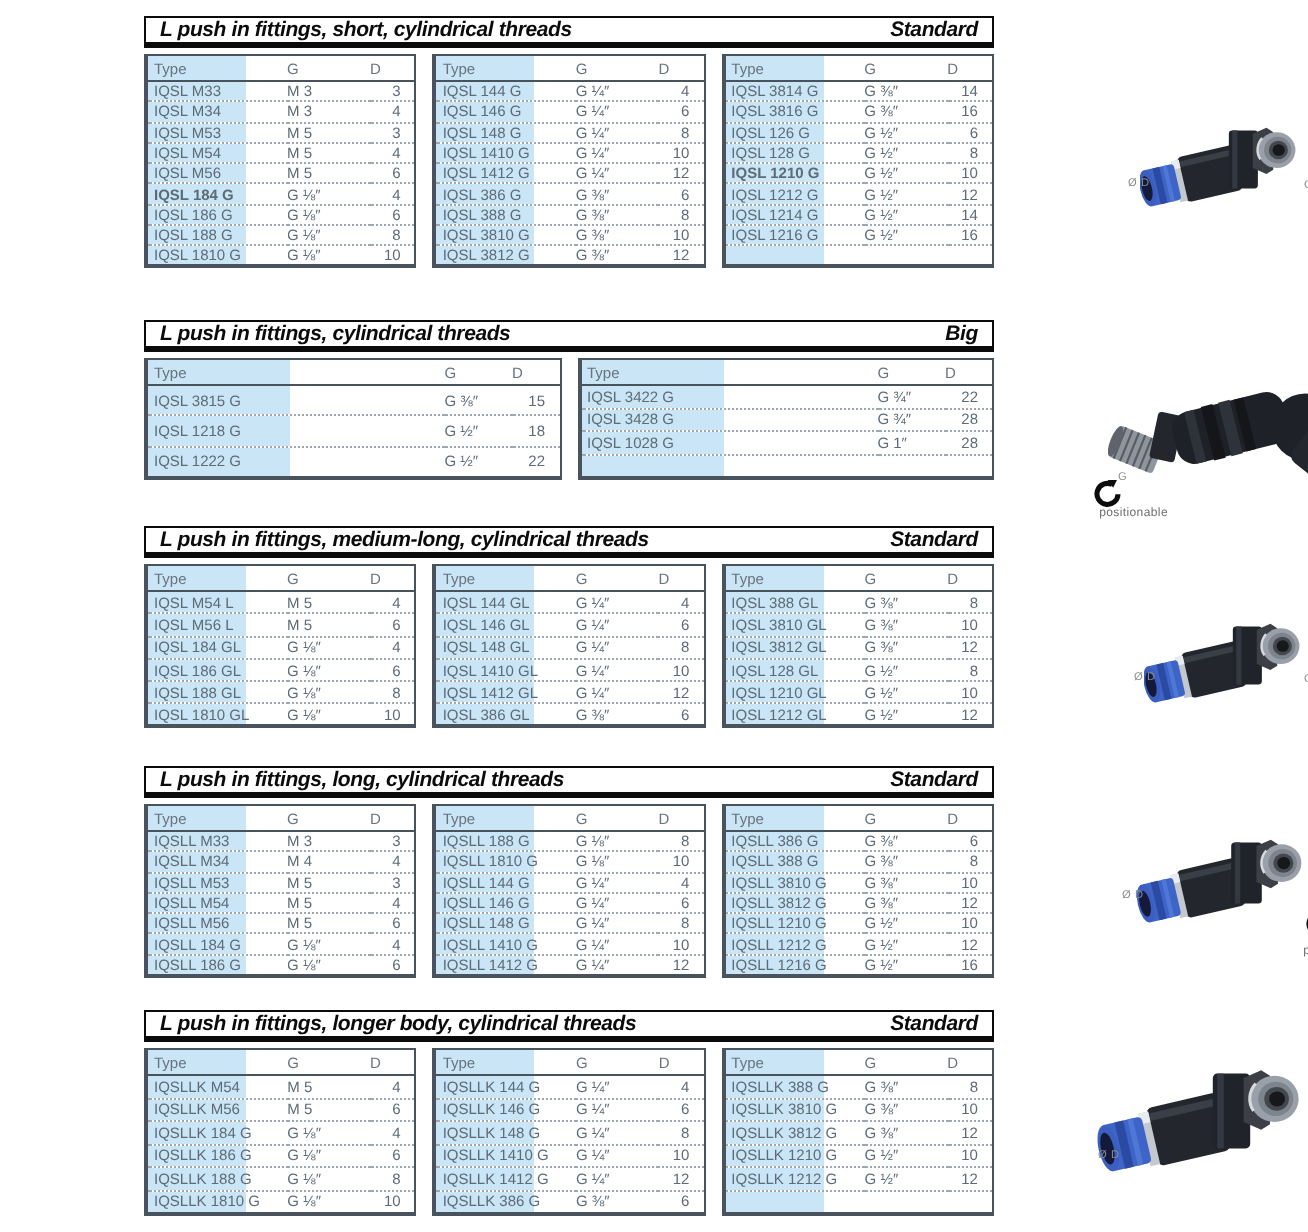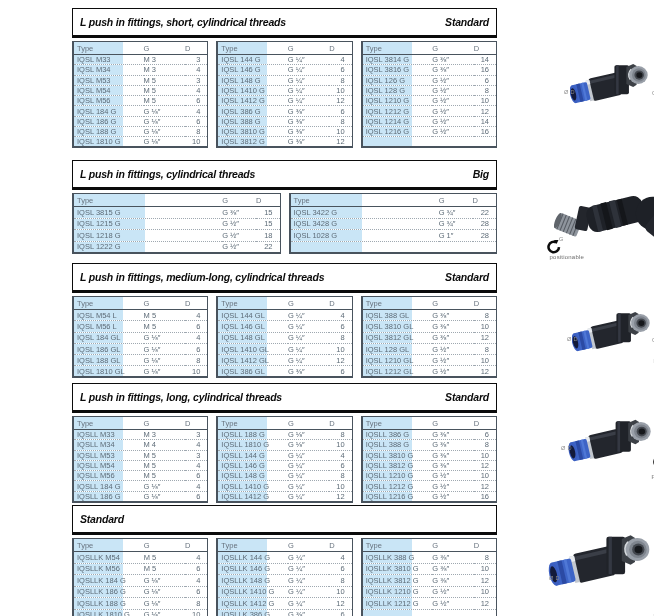--- a/index.html
+++ b/index.html
@@ -3,21 +3,21 @@
 <meta charset="utf-8">
 <style>
   html,body{margin:0;padding:0;}
   body{
     width:654px;height:616px;position:relative;overflow:hidden;
     background:#ffffff;font-family:"Liberation Sans",sans-serif;
   }
   
   .sec{position:absolute;left:72px;width:425px;}
   .bar{
-    box-sizing:border-box;height:30px;width:425px;
+    box-sizing:border-box;height:16px;width:425px;
     border:1.6px solid #0b0b0b;border-bottom-width:3px;
     display:flex;justify-content:space-between;align-items:center;
     padding:0 7px;background:#fff;
   }
   .bar span{
     font-size:10.5px;font-weight:bold;font-style:italic;color:#0b0b0b;
     white-space:nowrap;letter-spacing:-0.2px;
   }
   .tables{display:flex;gap:8px;margin-top:3px;}
   table.parts{
@@ -144,21 +144,21 @@
               <td class="c-type" style="background: linear-gradient(90deg, rgb(201, 229, 246) 49px, rgb(255, 255, 255) 49px);">IQSL M54</td>
               <td>M 5</td>
               <td class="c-d">4</td>
             </tr>
             <tr style="height: 10.3px;">
               <td class="c-type" style="background: linear-gradient(90deg, rgb(201, 229, 246) 49px, rgb(255, 255, 255) 49px);">IQSL M56</td>
               <td>M 5</td>
               <td class="c-d">6</td>
             </tr>
             <tr style="height: 10.3px;">
-              <td class="c-type" style="background: linear-gradient(90deg, rgb(201, 229, 246) 49px, rgb(255, 255, 255) 49px);">IQSL 184 G</td>
+              <td class="c-type" style="background: linear-gradient(90deg, rgb(201, 229, 246) 49px, rgb(255, 255, 255) 49px); font-weight: bold;">IQSL 184 G</td>
               <td>G ⅛″</td>
               <td class="c-d">4</td>
             </tr>
             <tr style="height: 10.3px;">
               <td class="c-type" style="background: linear-gradient(90deg, rgb(201, 229, 246) 49px, rgb(255, 255, 255) 49px);">IQSL 186 G</td>
               <td>G ⅛″</td>
               <td class="c-d">6</td>
             </tr>
             <tr style="height: 10.3px;">
               <td class="c-type" style="background: linear-gradient(90deg, rgb(201, 229, 246) 49px, rgb(255, 255, 255) 49px);">IQSL 188 G</td>
@@ -261,21 +261,21 @@
               <td class="c-type" style="background: linear-gradient(90deg, rgb(201, 229, 246) 49px, rgb(255, 255, 255) 49px);">IQSL 126 G</td>
               <td>G ½″</td>
               <td class="c-d">6</td>
             </tr>
             <tr style="height: 10.3px;">
               <td class="c-type" style="background: linear-gradient(90deg, rgb(201, 229, 246) 49px, rgb(255, 255, 255) 49px);">IQSL 128 G</td>
               <td>G ½″</td>
               <td class="c-d">8</td>
             </tr>
             <tr style="height: 10.3px;">
-              <td class="c-type" style="background: linear-gradient(90deg, rgb(201, 229, 246) 49px, rgb(255, 255, 255) 49px);">IQSL 1210 G</td>
+              <td class="c-type" style="background: linear-gradient(90deg, rgb(201, 229, 246) 49px, rgb(255, 255, 255) 49px); font-weight: bold;">IQSL 1210 G</td>
               <td>G ½″</td>
               <td class="c-d">10</td>
             </tr>
             <tr style="height: 10.3px;">
               <td class="c-type" style="background: linear-gradient(90deg, rgb(201, 229, 246) 49px, rgb(255, 255, 255) 49px);">IQSL 1212 G</td>
               <td>G ½″</td>
               <td class="c-d">12</td>
             </tr>
             <tr style="height: 10.3px;">
               <td class="c-type" style="background: linear-gradient(90deg, rgb(201, 229, 246) 49px, rgb(255, 255, 255) 49px);">IQSL 1214 G</td>
@@ -315,25 +315,20 @@
               <th class="c-d">D</th>
             </tr>
           </thead>
           <tbody>
             <tr style="height: 11.5px;">
               <td class="c-type" style="background: linear-gradient(90deg, rgb(201, 229, 246) 71px, rgb(255, 255, 255) 71px);">IQSL 3815 G</td>
               <td>G ⅜″</td>
               <td class="c-d">15</td>
             </tr>
             <tr style="height: 11.5px;">
-              <td class="c-type" style="background: linear-gradient(90deg, rgb(201, 229, 246) 71px, rgb(255, 255, 255) 71px);">IQSL 1215 G</td>
-              <td>G ½″</td>
-              <td class="c-d">15</td>
-            </tr>
-            <tr style="height: 11.5px;">
               <td class="c-type" style="background: linear-gradient(90deg, rgb(201, 229, 246) 71px, rgb(255, 255, 255) 71px);">IQSL 1218 G</td>
               <td>G ½″</td>
               <td class="c-d">18</td>
             </tr>
             <tr style="height: 11.5px;">
               <td class="c-type" style="background: linear-gradient(90deg, rgb(201, 229, 246) 71px, rgb(255, 255, 255) 71px);">IQSL 1222 G</td>
               <td>G ½″</td>
               <td class="c-d">22</td>
             </tr>
           </tbody>
@@ -678,20 +673,21 @@
               <td class="c-type" style="background: linear-gradient(90deg, rgb(201, 229, 246) 49px, rgb(255, 255, 255) 49px);">IQSLL 1216 G</td>
               <td>G ½″</td>
               <td class="c-d">16</td>
             </tr>
           </tbody>
         </table>
       </div>
     </section>
     <section class="sec" style="top: 505px;">
       <header class="bar">
+        <span>L push in fittings, longer body, cylindrical threads</span>
         <span>Standard</span>
       </header>
       <div class="tables">
         <table class="parts">
           <colgroup>
             <col style="width: 71px;">
             <col style="width: 42px;">
             <col style="width: 23px;">
           </colgroup>
           <thead>

